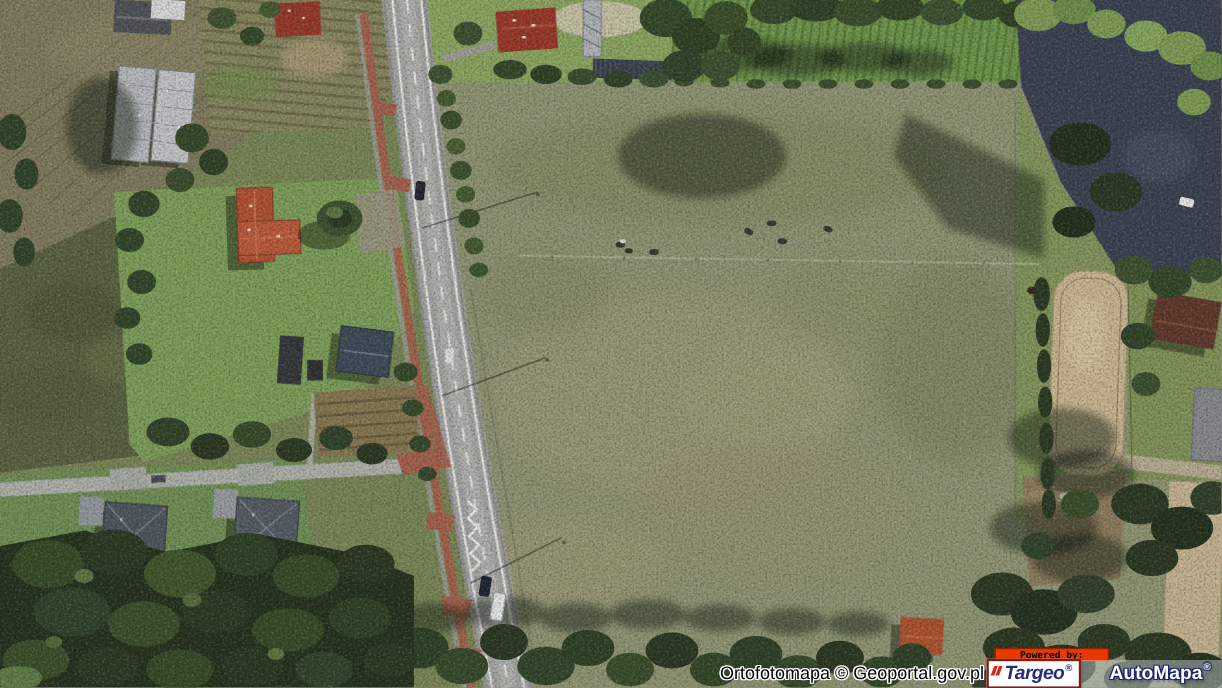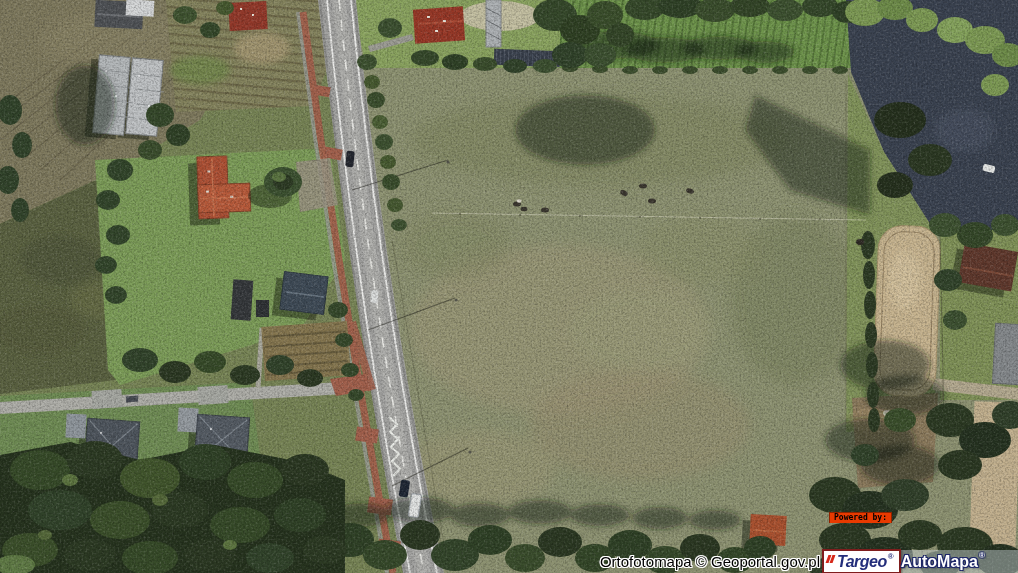--- a/index.html
+++ b/index.html
@@ -1,32 +1,32 @@
 <!DOCTYPE html>
 <html><head>
 <meta charset="utf-8">
 <style>
   html,body{margin:0;padding:0;width:1018px;height:573px;overflow:hidden;background:#8d9271;
     font-family:"Liberation Sans",sans-serif;}
   .stage{position:relative;width:1018px;height:573px;overflow:hidden;}
   .stage svg{position:absolute;left:0;top:0;}
   .attrib{position:absolute;right:198px;bottom:3px;font-size:15px;color:#000;white-space:nowrap;
     text-shadow:-1px -1px 0 #fff,1px -1px 0 #fff,-1px 1px 0 #fff,1px 1px 0 #fff,0 -1px 0 #fff,0 1px 0 #fff,-1px 0 0 #fff,1px 0 0 #fff;}
-  .powered{position:absolute;left:829px;top:512px;background:#e83a00;color:#000;
+  .powered{position:absolute;left:829px;top:540px;background:#e83a00;color:#000;
     font-family:"DejaVu Sans Mono",monospace;font-weight:bold;font-size:8px;line-height:10px;
-    padding:0 4px;border:1px solid #8f2300;border-bottom:none;letter-spacing:0;}
+    padding:0 20px;border:1px solid #8f2300;border-bottom:none;letter-spacing:0;}
   .logobar{position:absolute;left:822px;top:550px;width:196px;height:23px;display:flex;
     align-items:center;background:rgba(205,212,218,0.45);}
   .targeo{background:#fff;height:21px;display:flex;align-items:center;padding:0 5px 0 3px;
     border:2px solid #7f1d1d;box-shadow:1px 1px 2px rgba(0,0,0,.35);cursor:pointer;}
   .targeo .txt{font-style:italic;font-weight:bold;font-size:16px;color:#232d7a;letter-spacing:-0.5px;}
   .targeo sup{font-size:8px;font-weight:bold;color:#232d7a;margin-left:1px;align-self:flex-start;margin-top:1px;}
   .tmwrap{display:flex;align-self:flex-start;margin-top:4px;margin-right:2px;}
   .tm{display:inline-block;width:3px;height:8px;background:#d6281a;transform:skewX(-20deg);margin-right:1px;}
-  .automapa{margin-left:0;font-weight:bold;font-size:16px;color:#fff;display:flex;cursor:pointer;
+  .automapa{margin-left:24px;font-weight:bold;font-size:16px;color:#fff;display:flex;cursor:pointer;
     text-shadow:-1px -1px 0 #1d2668,1px -1px 0 #1d2668,-1px 1px 0 #1d2668,1px 1px 0 #1d2668,2px 2px 2px rgba(10,15,40,.4);}
   .automapa sup{font-size:8px;margin-left:1px;margin-top:-2px;}
 </style>
 </head>
 <body>
 
 <div class="stage">
 <svg width="1018" height="573" viewBox="0 0 1018 573" xmlns="http://www.w3.org/2000/svg">
   <defs>
     <filter id="soft" x="-60%" y="-60%" width="220%" height="220%">

